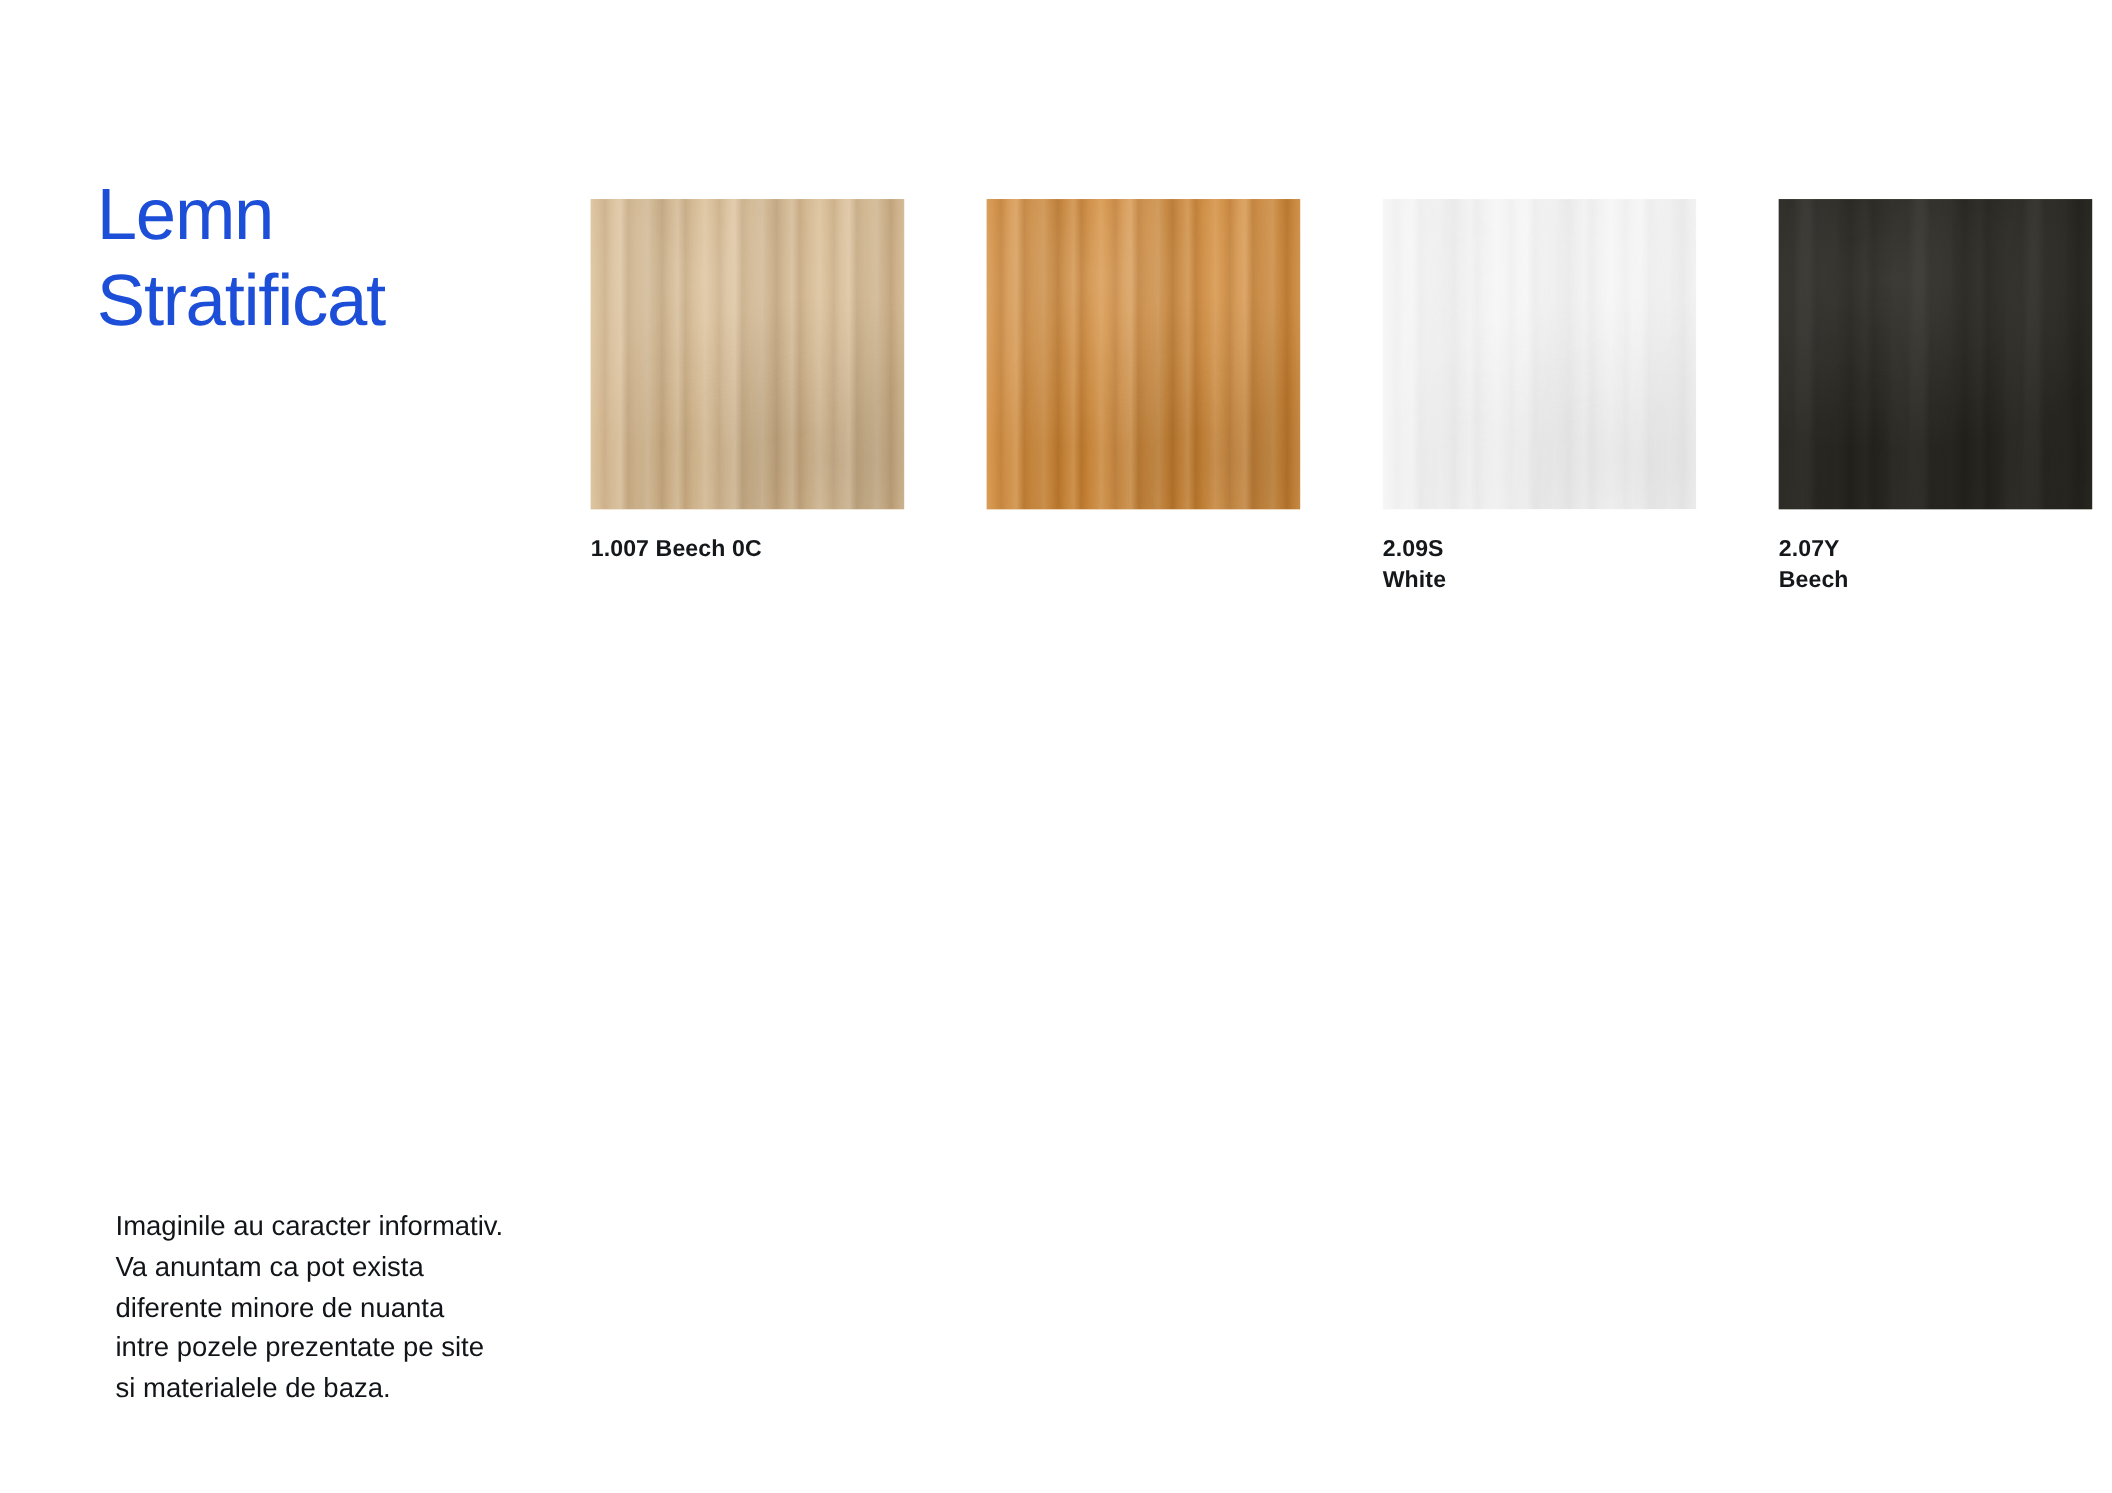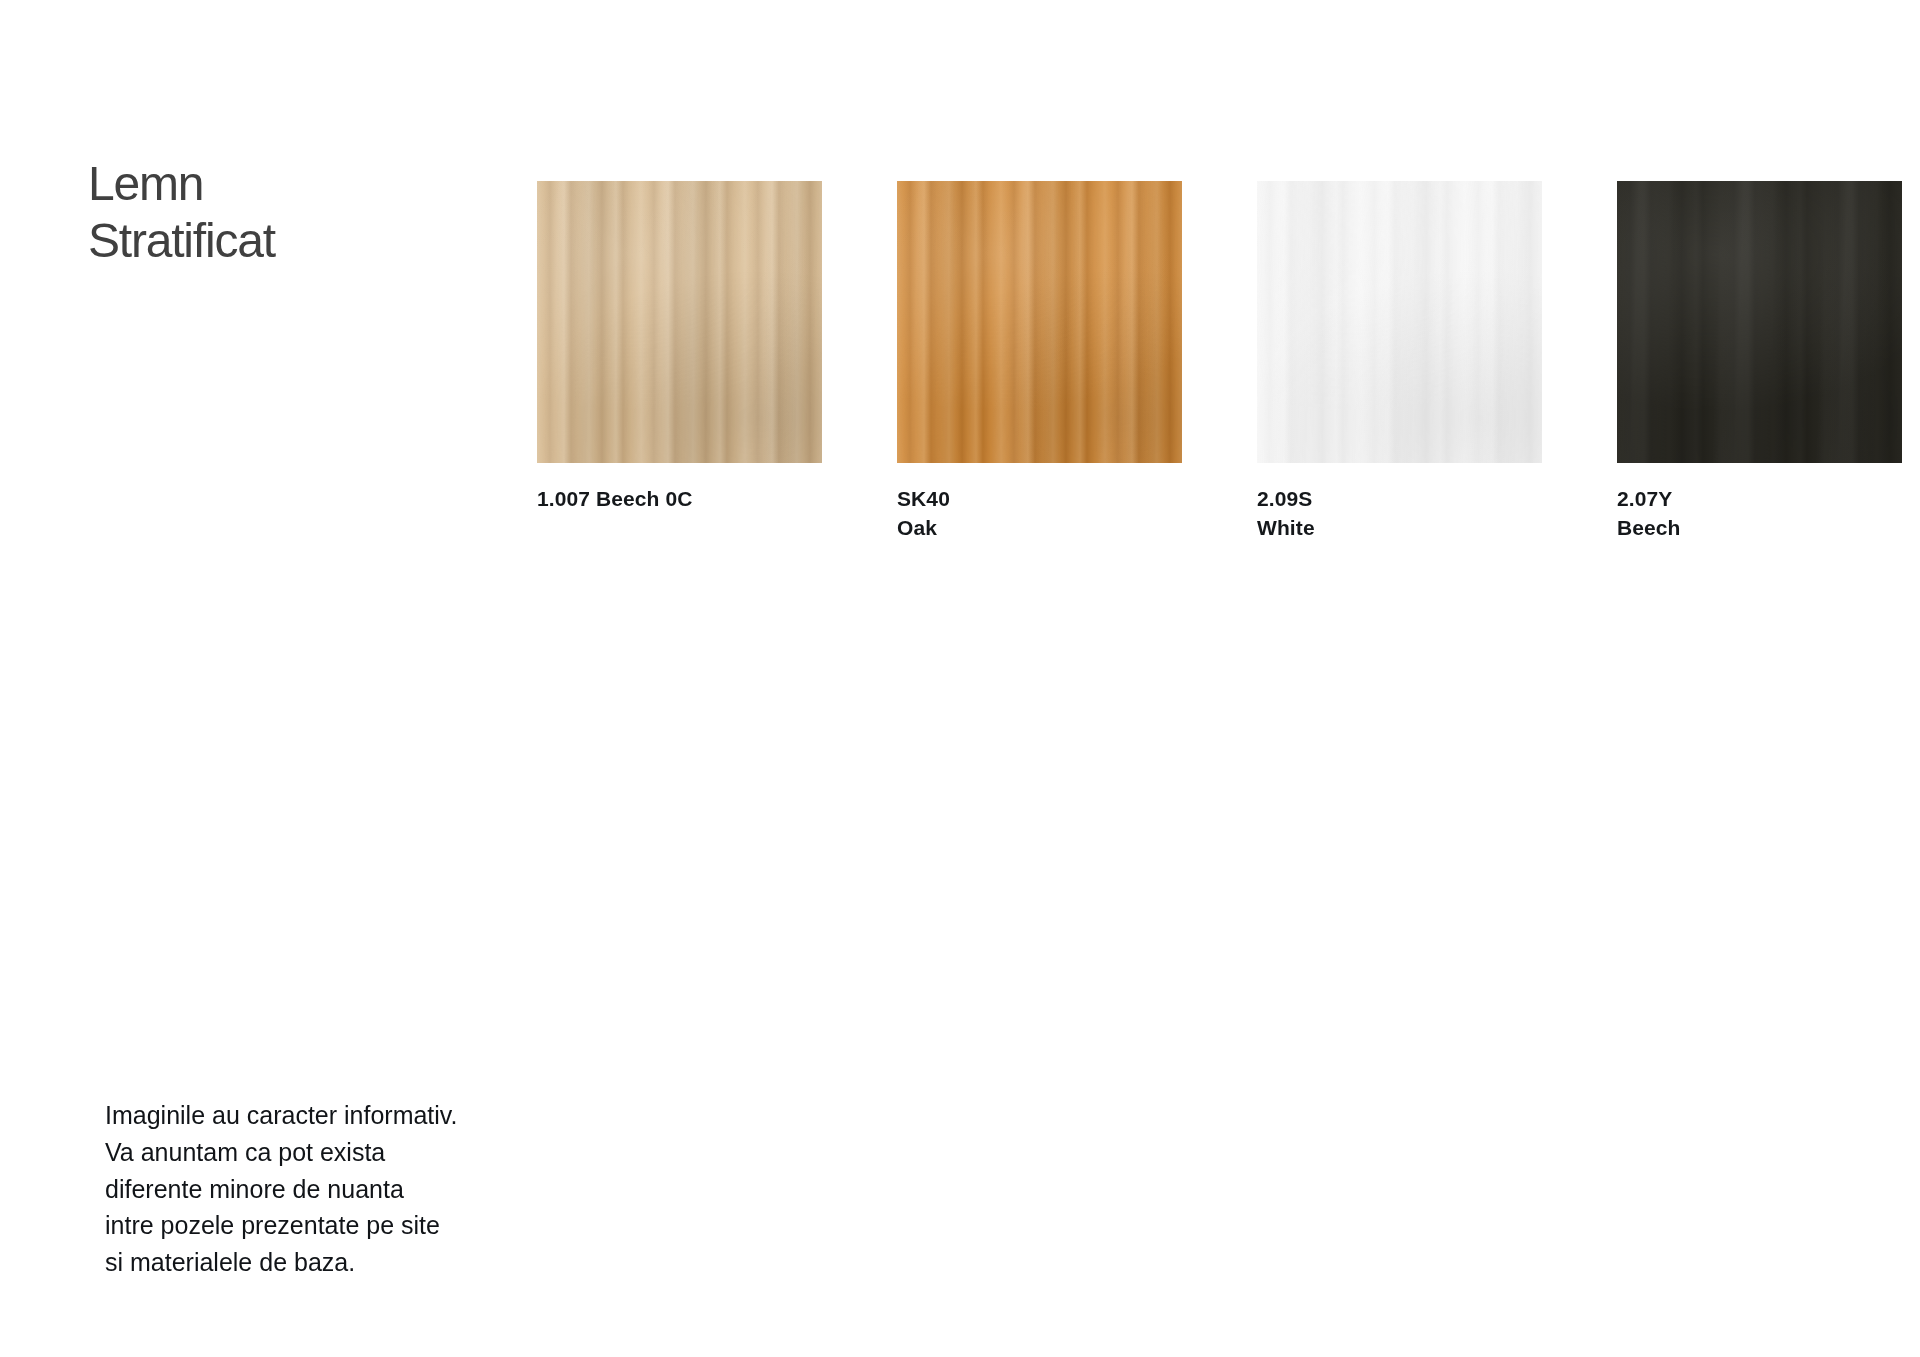--- a/index.html
+++ b/index.html
@@ -14,25 +14,25 @@
     font-family: "Liberation Sans", sans-serif;
     -webkit-font-smoothing: antialiased;
     overflow: hidden;
   }
 
   
   #page-title {
     position: absolute;
     left: 88px;
     top: 128px;
-    font-size: 48px;
+    font-size: 66px;
     font-weight: 300;
     line-height: 1.18;
     letter-spacing: -1.2px;
-    color: #404040;
+    color: #1d4ed8;
     white-space: pre-line;
     margin-top: 28px;
   }
 
   
   #swatch-grid {
     position: absolute;
     left: 537px;
     top: 181px;
     width: 1345px;
@@ -93,24 +93,20 @@
       </div>
       <div class="swatch-caption">
         <span class="caption-line">1.007 Beech 0C</span>
       </div>
     </div>
     <div class="swatch-cell">
       <div class="swatch-chip" style="background: rgb(207, 138, 60);">
         <div class="grain" style="background-image: repeating-linear-gradient(90deg, rgb(220, 160, 90) 0px, rgb(207, 138, 60) 7px, rgb(187, 117, 41) 13px, rgb(207, 138, 60) 19px, rgb(220, 160, 90) 27px, rgb(187, 117, 41) 34px, rgb(207, 138, 60) 41px, rgb(220, 160, 90) 52px); opacity: 0.72;"></div>
         <div class="grain" style="background-image: repeating-linear-gradient(92deg, rgba(255, 255, 255, 0) 0px, rgba(255, 255, 255, 0.1) 23px, rgba(0, 0, 0, 0.055) 58px, rgba(255, 255, 255, 0) 104px), radial-gradient(140% 90% at 34% 26%, rgba(255, 255, 255, 0.16), rgba(0, 0, 0, 0) 62%), radial-gradient(120% 80% at 78% 84%, rgba(0, 0, 0, 0.1), rgba(0, 0, 0, 0) 66%); opacity: 0.95;"></div>
       </div>
-      <div class="swatch-caption">
-        <span class="caption-line">SK40</span>
-        <span class="caption-line">Oak</span>
-      </div>
     </div>
     <div class="swatch-cell">
       <div class="swatch-chip" style="background: rgb(244, 244, 244);">
         <div class="grain" style="background-image: repeating-linear-gradient(90deg, rgb(251, 251, 251) 0px, rgb(244, 244, 244) 7px, rgb(234, 234, 234) 13px, rgb(244, 244, 244) 19px, rgb(251, 251, 251) 27px, rgb(234, 234, 234) 34px, rgb(244, 244, 244) 41px, rgb(251, 251, 251) 52px); opacity: 0.4;"></div>
         <div class="grain" style="background-image: repeating-linear-gradient(92deg, rgba(255, 255, 255, 0) 0px, rgba(255, 255, 255, 0.1) 23px, rgba(0, 0, 0, 0.055) 58px, rgba(255, 255, 255, 0) 104px), radial-gradient(140% 90% at 34% 26%, rgba(255, 255, 255, 0.16), rgba(0, 0, 0, 0) 62%), radial-gradient(120% 80% at 78% 84%, rgba(0, 0, 0, 0.1), rgba(0, 0, 0, 0) 66%); opacity: 0.55;"></div>
       </div>
       <div class="swatch-caption">
         <span class="caption-line">2.09S</span>
         <span class="caption-line">White</span>
       </div>

